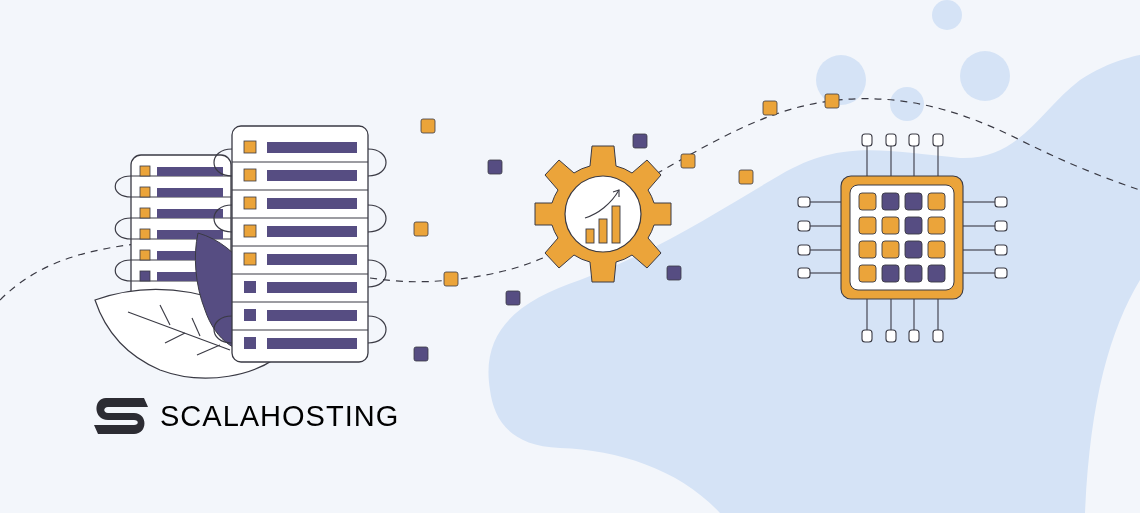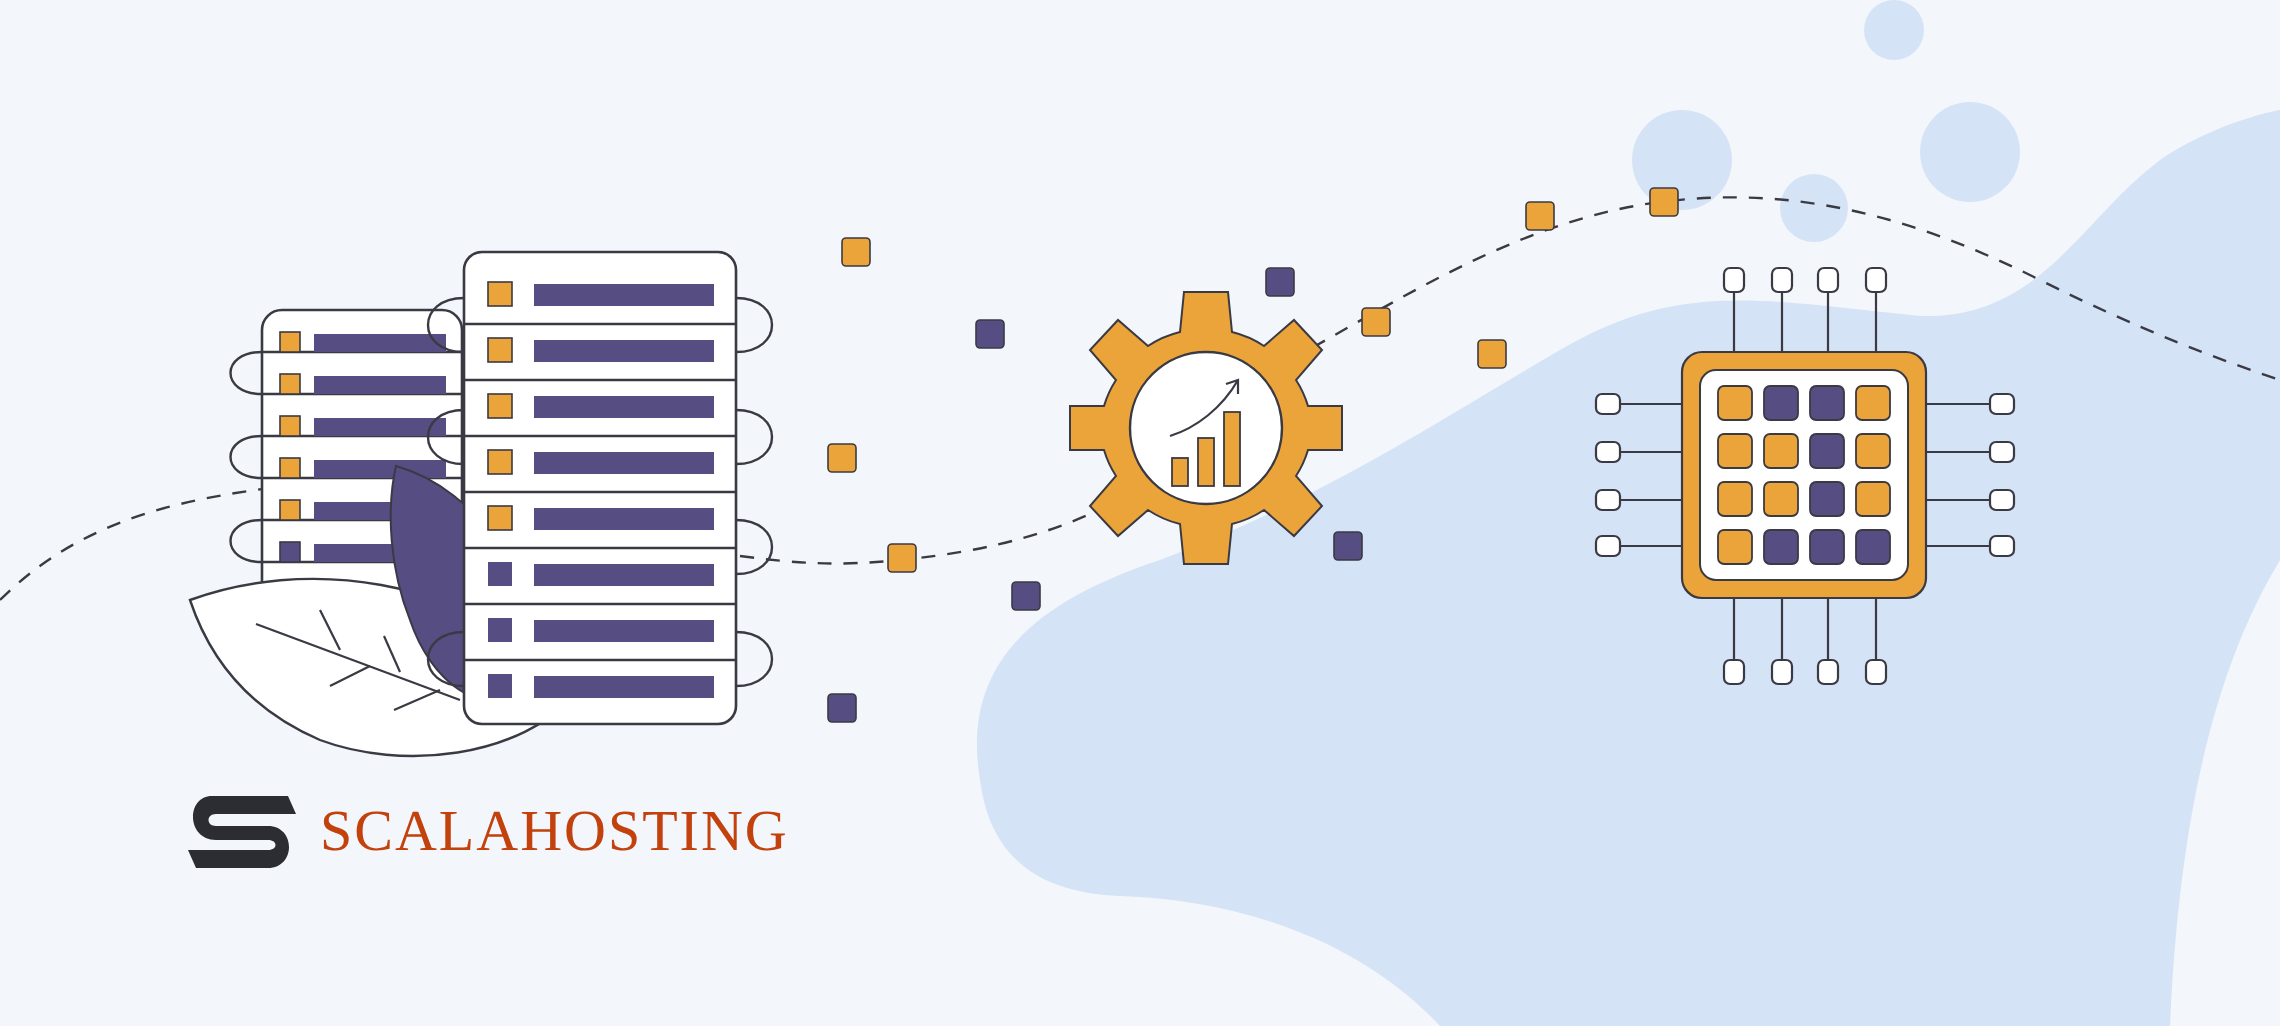--- a/index.html
+++ b/index.html
@@ -1,19 +1,19 @@
 <!DOCTYPE html>
 <html><head>
   <meta charset="utf-8">
   <style>
     html, body { margin: 0; padding: 0; }
     body { width: 1140px; height: 513px; overflow: hidden; background: #f3f6fb; position: relative; font-family: "DejaVu Sans", sans-serif; }
     .canvas { position: absolute; left: 0; top: 0; width: 1140px; height: 513px; }
     .logo { position: absolute; left: 92px; top: 395px; display: flex; align-items: center; gap: 10px; }
-    .logo-text { font-family: Liberation Serif, serif; font-size: 29px; letter-spacing: 1px; color: #c2410c; font-weight: normal; }
+    .logo-text { font-family: Liberation Sans, sans-serif; font-size: 29px; letter-spacing: 1px; color: #000000; font-weight: normal; }
   </style>
 </head>
 <body>
 
 <svg class="canvas" viewBox="0 0 1140 513" xmlns="http://www.w3.org/2000/svg">
 
   <path fill="#d5e3f6" d="M490,390 C480,330 520,300 580,280 C660,250 720,210 780,175 C840,140 880,150 960,158 C1020,160 1040,110 1080,80 C1110,60 1140,55 1140,55 L1140,280 C1110,330 1090,400 1085,513 L720,513 C680,470 620,450 560,448 C510,446 494,420 490,390 Z"></path>
 
   <circle cx="947" cy="15" r="15" fill="#d5e3f6"></circle>
   <circle cx="841" cy="80" r="25" fill="#d5e3f6"></circle>

